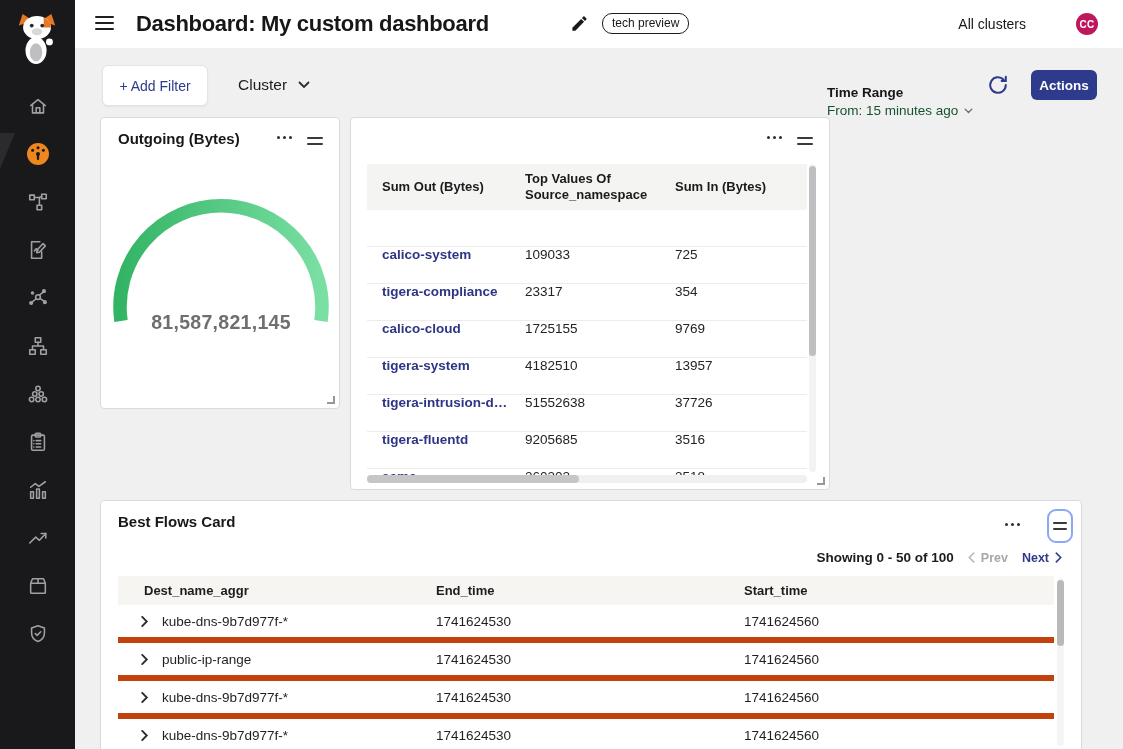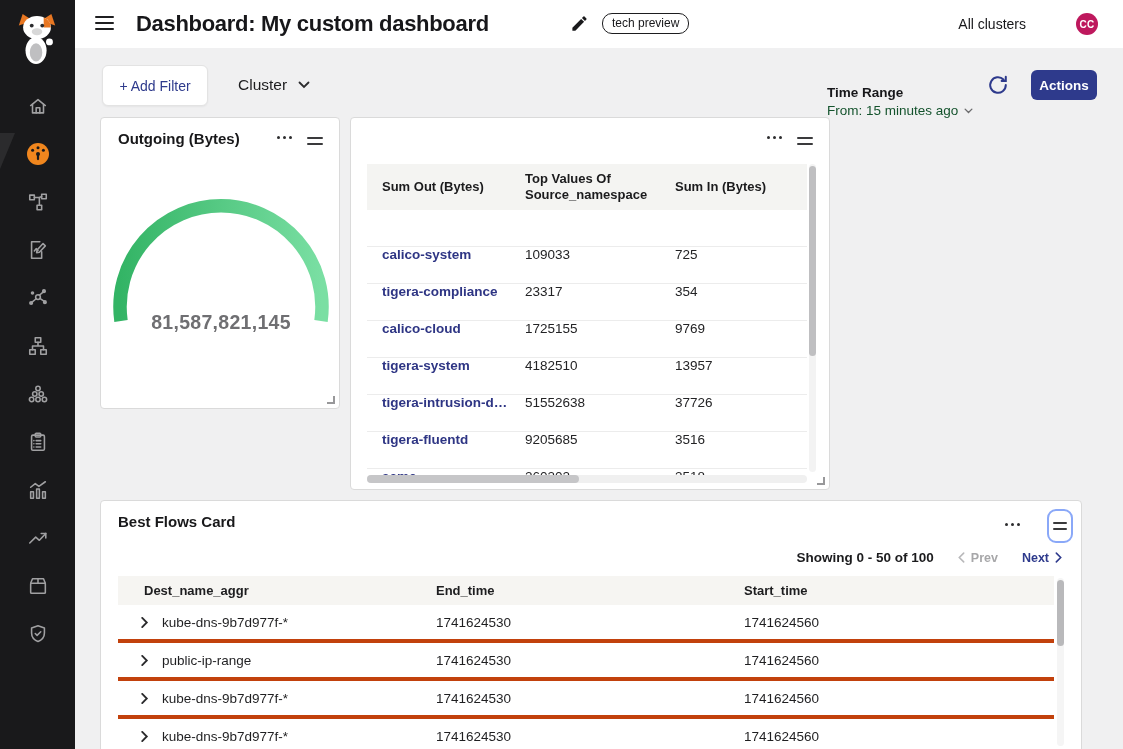--- a/index.html
+++ b/index.html
@@ -83,30 +83,30 @@
             border-bottom:1px solid #ececec; font-size:13.5px; background:#fff; }
   .dv-row > div { padding-left:15px; white-space:nowrap; overflow:hidden; text-overflow:ellipsis;margin-top:44px; }
   .dv-ns { color:#2e3584; font-weight:700; cursor:pointer; }
   .dv-num { color:#232325; }
   #dv-vscroll { position:absolute; left:458px; top:46px; width:7px; height:308px; background:#f3f3f3; border-radius:4px; }
   #dv-vthumb  { position:absolute; left:0; top:2px; width:7px; height:190px; background:#bfbfc1; border-radius:4px; cursor:pointer; }
   #dv-hscroll { position:absolute; left:16px; top:357px; width:440px; height:8px; background:#f0f0f0; border-radius:4px; }
   #dv-hthumb  { width:212px; height:8px; background:#c6c6c8; border-radius:4px; cursor:pointer; }
 
   
-  #bf-pager { position:absolute; right:19px; top:49px; display:flex; align-items:center; gap:24px; }
+  #bf-pager { position:absolute; right:19px; top:49px; display:flex; align-items:center; gap:14px; }
   .bf-showing { font-size:13.5px; font-weight:600; color:#1b1b1d; }
   .bf-prev { color:#a7a7a9; font-size:12.5px; font-weight:700; display:flex; align-items:center; gap:6px; cursor:pointer; }
   .bf-next { color:#2e3a8c; font-size:12.5px; font-weight:700; display:flex; align-items:center; gap:6px; cursor:pointer; }
   #bf-table { position:absolute; left:17px; top:75px; width:936px; }
   .bf-head { display:grid; grid-template-columns:318px 308px 310px; height:29px; align-items:center;
              background:#f6f5f2; font-size:13px; font-weight:700; color:#1d1d1f; }
   .bf-head > div:first-child { padding-left:26px; }
   .bf-row { display:grid; grid-template-columns:318px 308px 310px; height:38px; align-items:center;
-            border-bottom:4px solid #c2410c; font-size:13.5px; color:#1f1f21; background:#fff; cursor:pointer; }
+            border-bottom:6px solid #c2410c; font-size:13.5px; color:#1f1f21; background:#fff; cursor:pointer; }
   .bf-dest { display:flex; align-items:center; gap:12px; padding-left:21px; font-weight:500; }
   #bf-vscroll { position:absolute; left:956px; top:77px; width:7px; height:168px; background:#f5f5f5; border-radius:4px; }
   #bf-vthumb  { position:absolute; left:0; top:2px; width:7px; height:66px; background:#b9b9bb; border-radius:4px; cursor:pointer; }
 </style>
 </head>
 <body>
 
 <div id="sidebar">
   <div id="logo">
     <svg viewBox="0 0 48 56" width="46" height="54">

